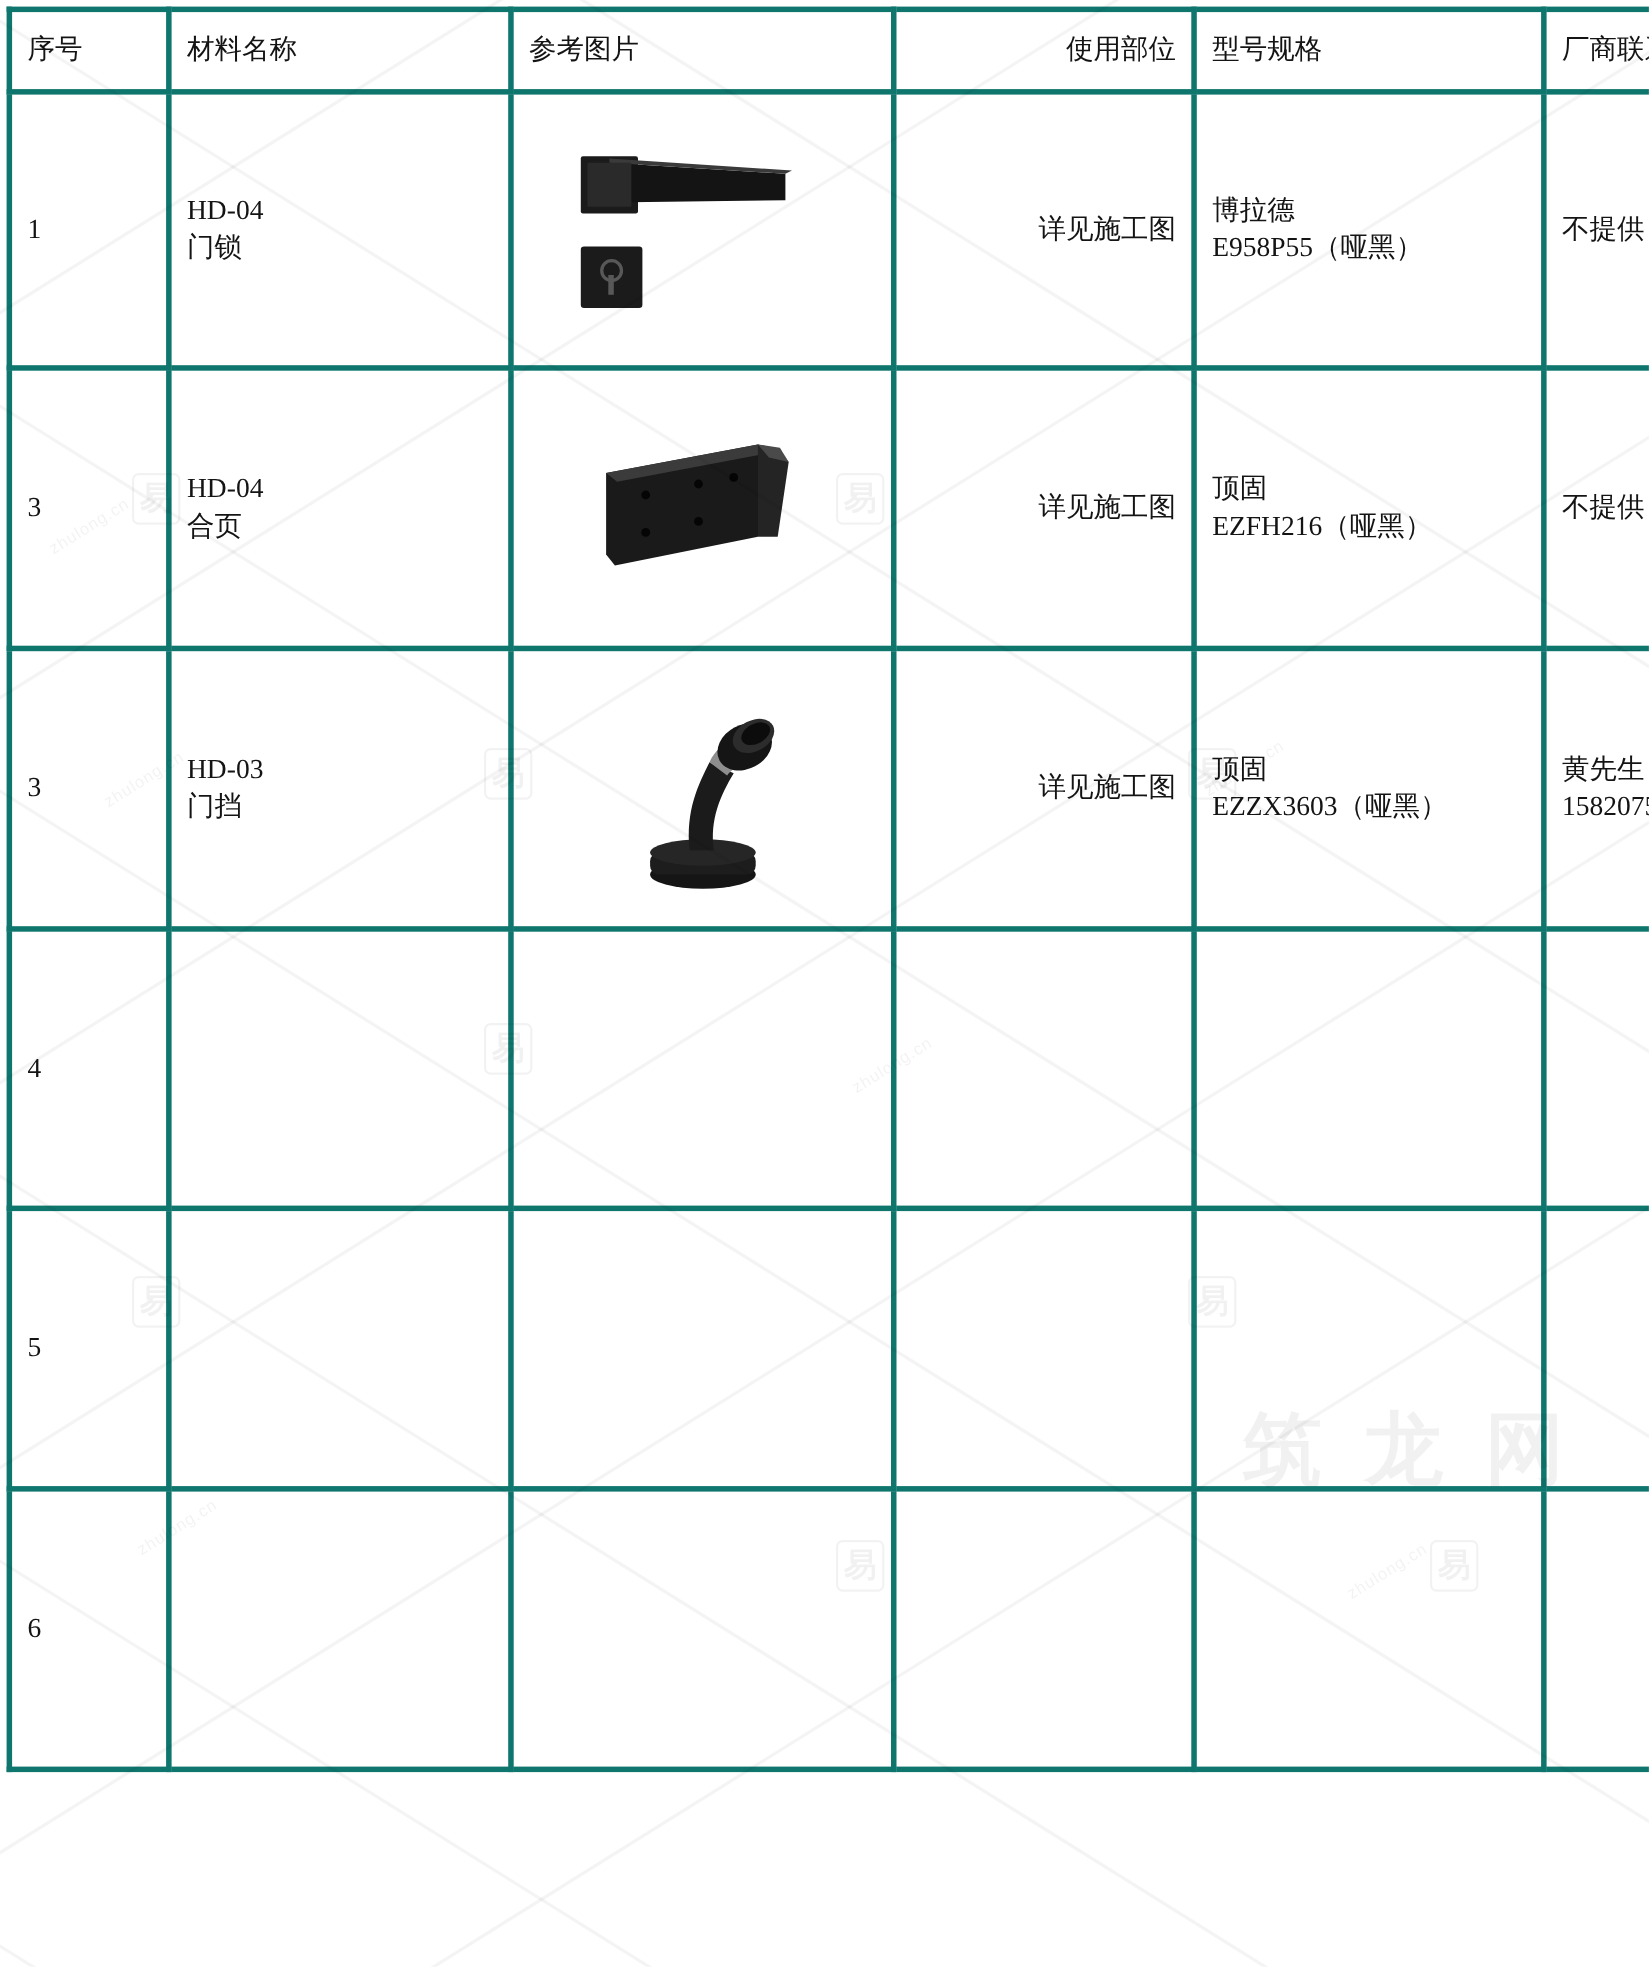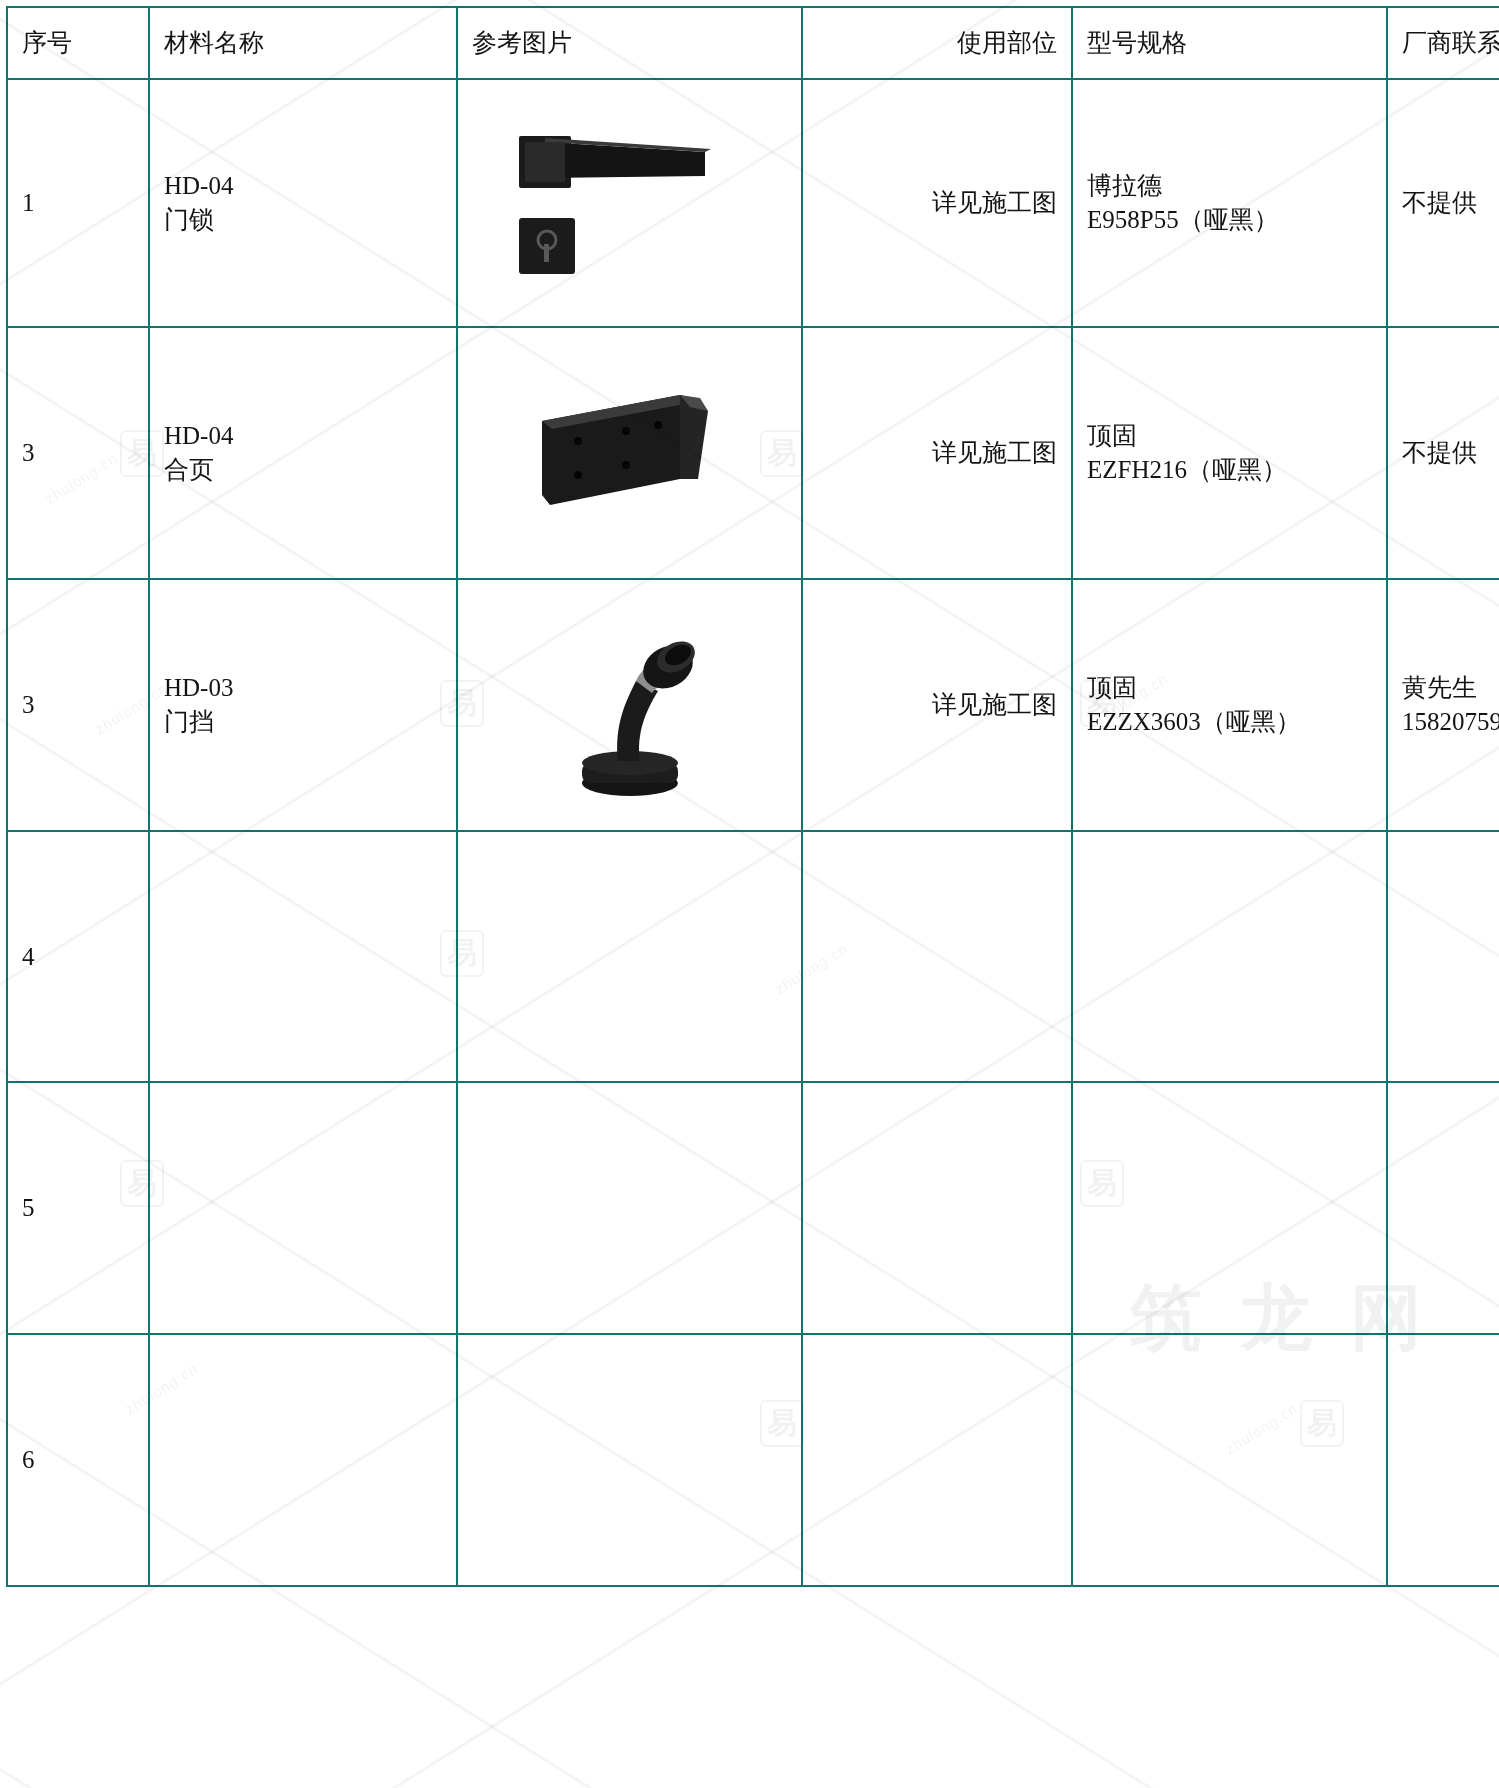--- a/index.html
+++ b/index.html
@@ -71,21 +71,21 @@
     width: 1486px;
     z-index: 2;
   }
   table.mat {
     border-collapse: collapse;
     table-layout: fixed;
     width: 1486px;
     background: transparent;
   }
   table.mat td {
-    border: 2px solid #0f766e;
+    border: 5px solid #0f766e;
     padding: 0 14px;
     vertical-align: middle;
     font-size: 25px;
     line-height: 1.35;
     color: #141414;
     background: transparent;
   }
   tr.head td {
     height: 70px;
     font-size: 25px;

